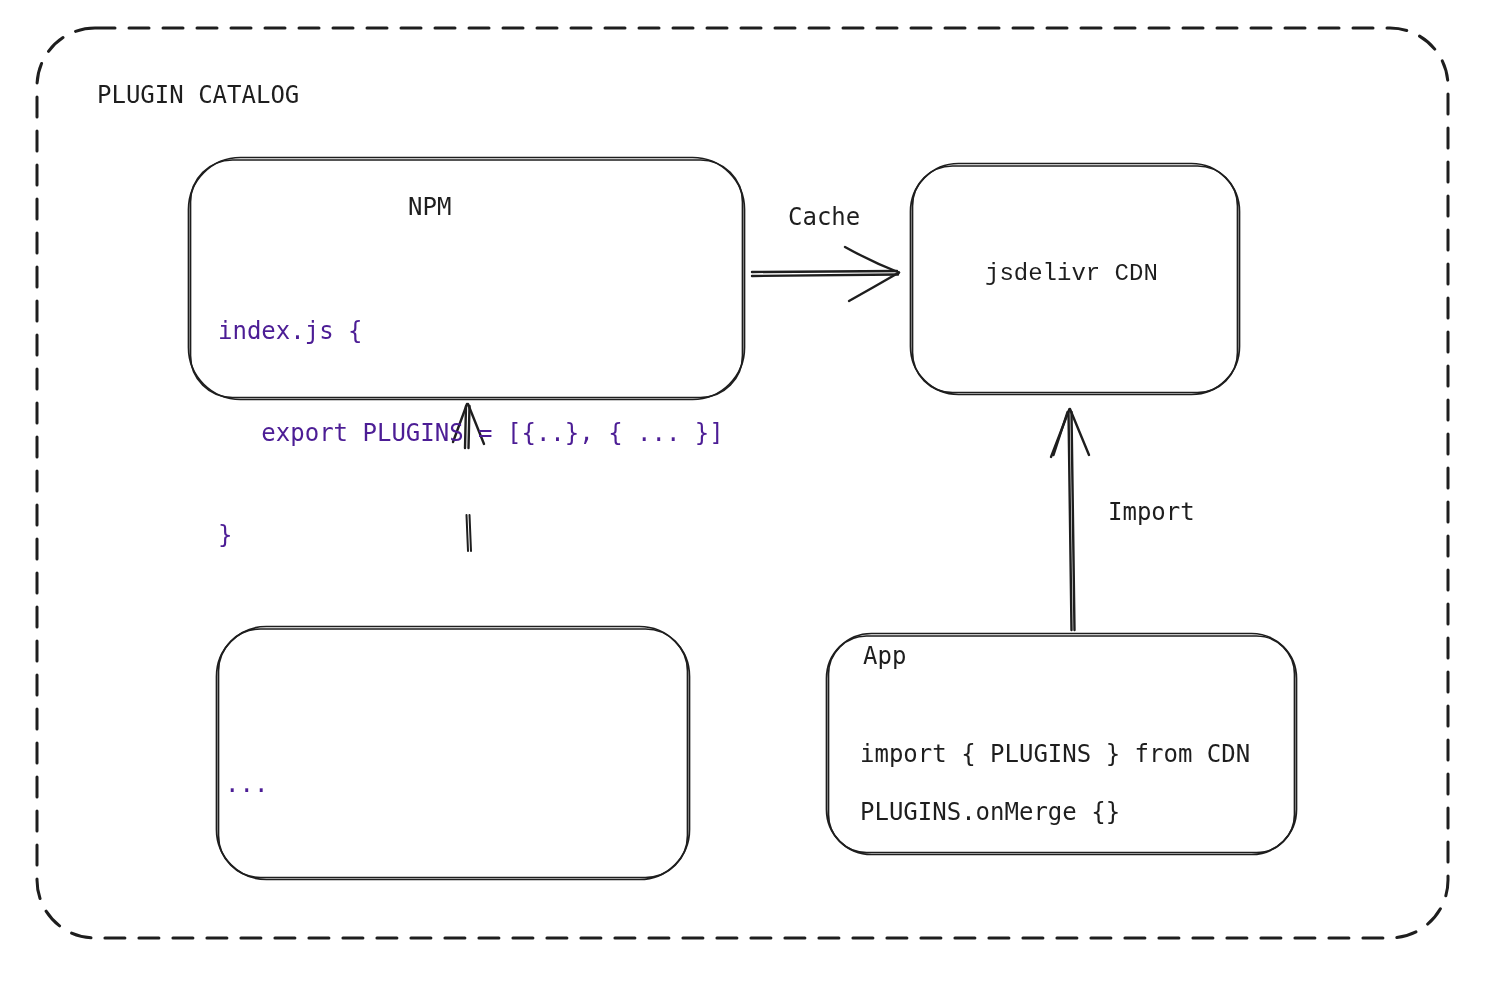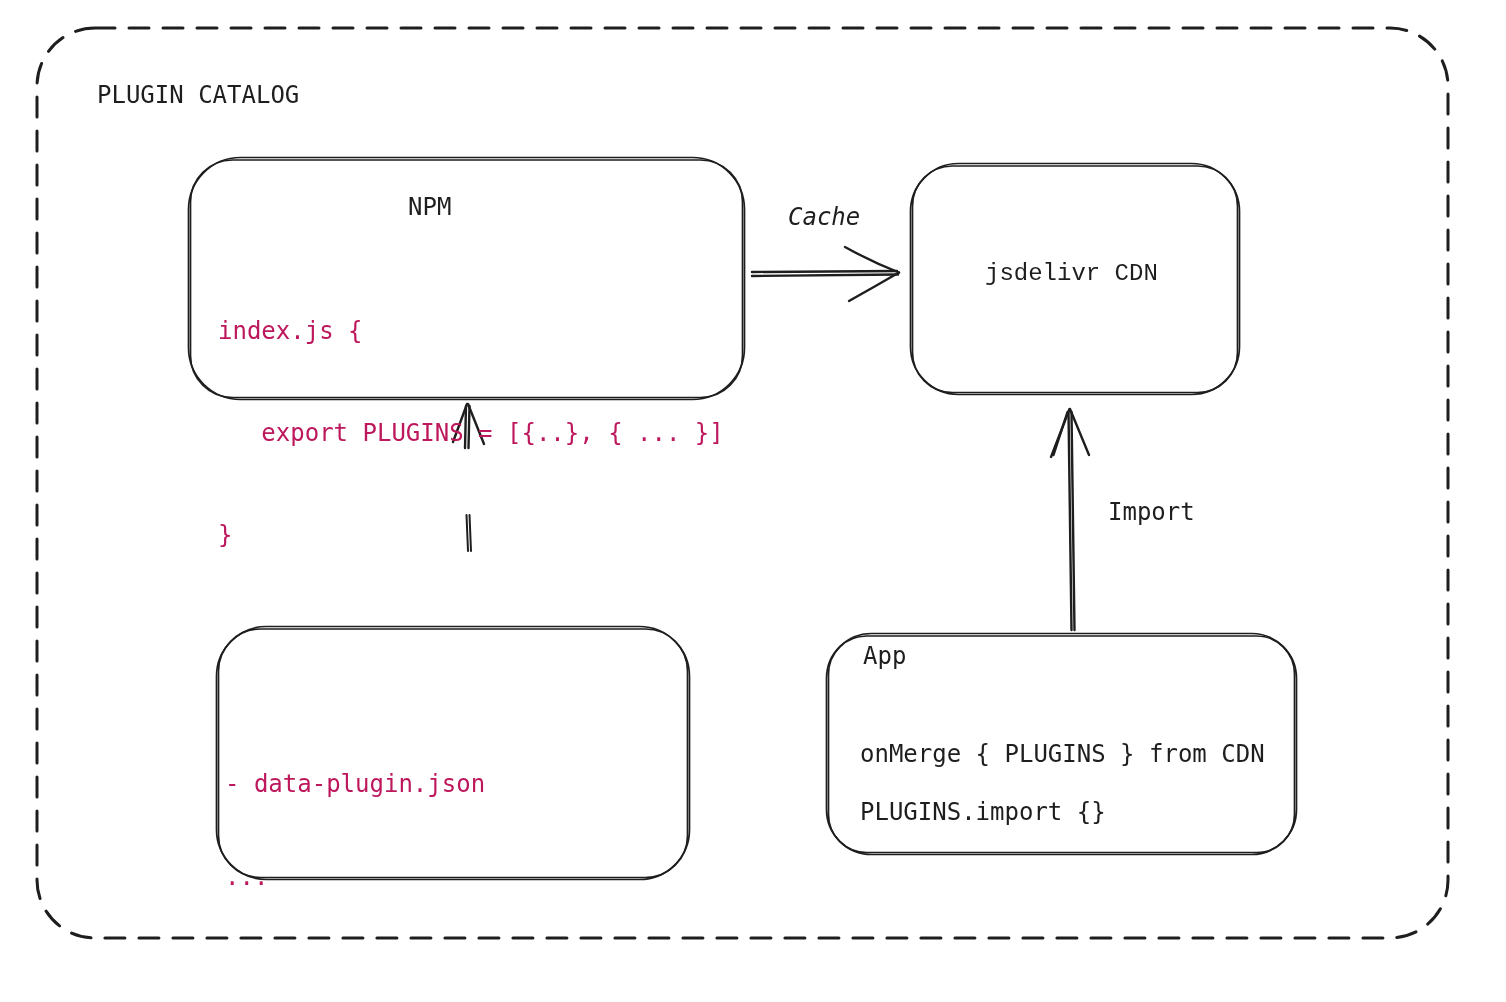--- a/index.html
+++ b/index.html
@@ -25,21 +25,21 @@
     position: absolute;
     font-size: 24px;
     line-height: 1;
     white-space: pre;
     color: #1e1e1e;
   }
   .code {
     position: absolute;
     font-size: 24px;
     white-space: pre;
-    color: #be185d;
+    color: #4c1d95;
   }
   .code-lines-npm { line-height: 34px; }
   .code-lines-repo { line-height: 31px; }
   .build-label {
     position: absolute;
     font-size: 24px;
     line-height: 30px;
     text-align: center;
     white-space: pre;
     color: #1e1e1e;
@@ -106,28 +106,27 @@
 
   <div class="label" style="left:408px; top:195px;">NPM</div>
   <div class="code code-lines-npm" style="left:218px; top:246px;">
     <div>index.js {</div>
     <div>   export PLUGINS = [{..}, { ... }]</div>
     <div>}</div>
   </div>
 
   <div class="label" style="left:985px; top:262px;font-family:Liberation Mono, monospace;">jsdelivr CDN</div>
 
-  <div class="label" style="left:788px; top:205px;font-style:italic;">Cache</div>
+  <div class="label" style="left:788px; top:205px;">Cache</div>
 
 
 
   <div class="code code-lines-repo" style="left:225px; top:707px;">
-    <div>- data-plugin.json</div>
     <div>...</div>
   </div>
 
   <div class="label" style="left:863px; top:644px;">App</div>
-  <div class="label" style="left:860px; top:742px;">onMerge { PLUGINS } from CDN</div>
-  <div class="label" style="left:860px; top:800px;">PLUGINS.import {}</div>
+  <div class="label" style="left:860px; top:742px;">import { PLUGINS } from CDN</div>
+  <div class="label" style="left:860px; top:800px;">PLUGINS.onMerge {}</div>
 
   <div class="label" style="left:1108px; top:500px;">Import</div>
 
 </div>
 
 </body></html>

